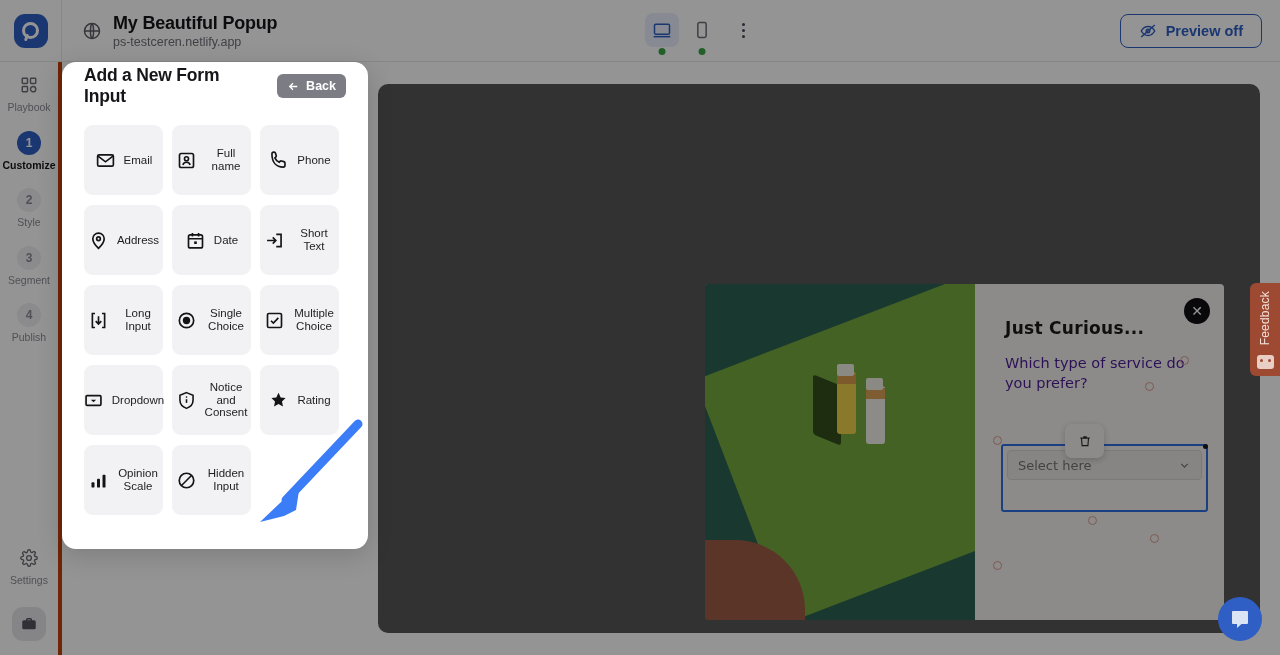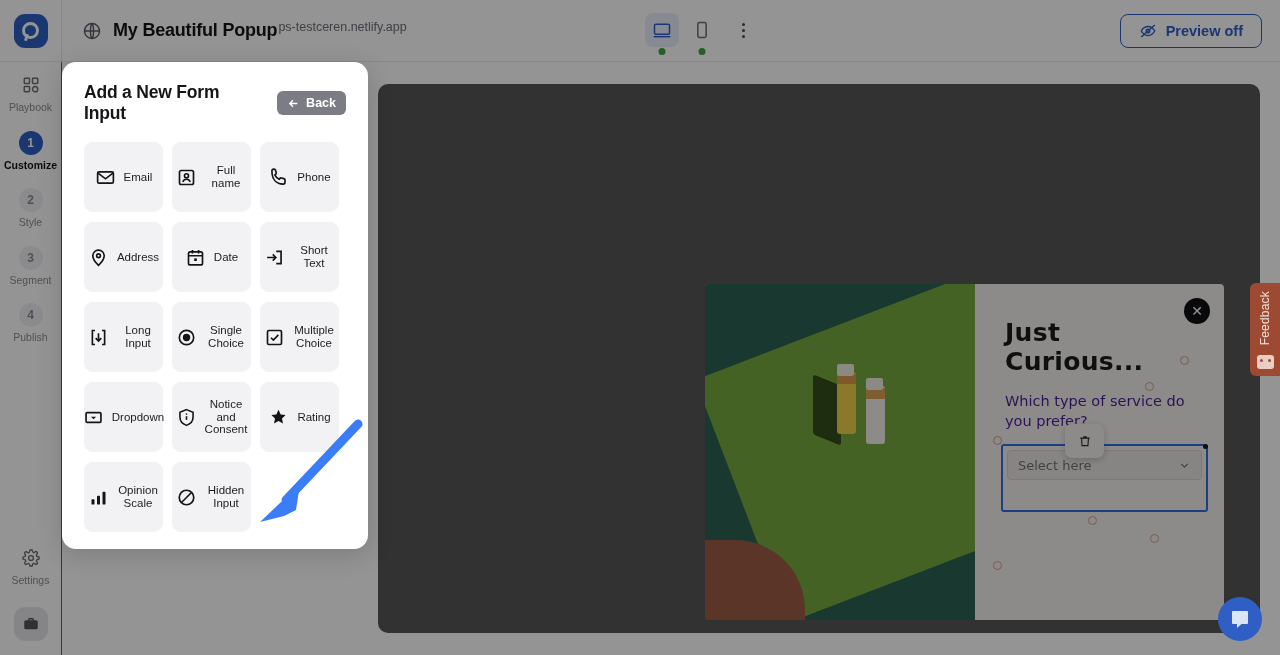--- a/index.html
+++ b/index.html
@@ -35,21 +35,21 @@
   .logo .ring {
     width: 17px; height: 17px; border-radius: 50%;
     border: 3px solid #ffffff; position: relative;
   }
   .logo .ring::after {
     content: ""; position: absolute; width: 3px; height: 7px; background: #ffffff;
     left: 0px; bottom: -5px; transform: rotate(18deg); border-radius: 1px;
   }
   .site-block { display: flex; align-items: center; gap: 11px; margin-left: 20px; }
   .globe-icon { color: #5c5c66; display: flex; }
-  .site-texts { display: flex; gap: 1px; }
+  .site-texts { display: flex; flex-direction: column; gap: 1px; }
   .site-title { font-size: 18px; font-weight: 700; color: #16161a; letter-spacing: -0.2px; }
   .site-url { font-size: 12.5px; color: #6f6f79; }
 
   .device-toggle {
     position: absolute; left: 645px; top: 13px;
     display: flex; align-items: flex-start; gap: 6px;
   }
   .device-btn {
     width: 34px; height: 34px; border-radius: 8px;
     display: flex; align-items: center; justify-content: center;
@@ -71,21 +71,21 @@
     height: 34px; padding: 0 18px;
     border: 1.5px solid #2f5fc4; border-radius: 8px;
     display: flex; align-items: center; gap: 9px;
     color: #2f5fc4; font-size: 14.5px; font-weight: 700;
     background: #ffffff;
   }
 
   
   .rail {
     position: absolute; top: 62px; left: 0; width: 62px; height: 593px;
-    background: #ffffff; border-right: 1px solid #c2410c; z-index: 5;
+    background: #ffffff; border-right: 4px solid #c2410c; z-index: 5;
     display: flex; flex-direction: column; align-items: center;
   }
   .rail-item {
     width: 62px; padding: 11px 0 6px; display: flex; flex-direction: column;
     align-items: center; gap: 5px;
   }
   .rail-badge {
     width: 24px; height: 24px; border-radius: 50%;
     display: flex; align-items: center; justify-content: center;
     font-size: 12px; font-weight: 700; color: #8b8b95; background: #f0f0f3;
@@ -127,21 +127,21 @@
   .bottle-b { left: 161px; top: 102px; width: 19px; height: 58px; background: #f3f0e8; }
   .bottle-b-cap { position: absolute; left: 161px; top: 94px; width: 17px; height: 12px; background: #f0ece3; border-radius: 2px; }
   .bottle-b-neck { position: absolute; left: 161px; top: 104px; width: 19px; height: 11px; background: #d7a055; }
   .bottle-shadow {
     position: absolute; left: 108px; top: 96px; width: 28px; height: 60px;
     background: rgba(0,0,0,0.55); transform: skewY(22deg); border-radius: 3px;
   }
   .popup-body { flex: 1; padding: 34px 26px 20px 30px; position: relative; }
   .popup-h1 {
     font-family: "DejaVu Sans", sans-serif;
-    font-size: 25px; font-weight: 700; color: #1b1b1b; letter-spacing: 0.3px;
+    font-size: 17px; font-weight: 700; color: #1b1b1b; letter-spacing: 0.3px;
   }
   .popup-q {
     font-family: "DejaVu Sans", sans-serif;
     margin-top: 16px; font-size: 14.5px; color: #4c1d95; line-height: 1.35; max-width: 205px;
   }
   .selection-box {
     position: absolute; left: 26px; top: 160px; width: 207px; height: 68px;
     border: 2px solid #2f6fe0; border-radius: 3px; padding: 4px;
   }
   .sel-dot {
@@ -201,21 +201,21 @@
     position: absolute; right: 18px; bottom: 14px; width: 44px; height: 44px;
     border-radius: 50%; background: #2f5fc4; z-index: 60;
     display: flex; align-items: center; justify-content: center;
   }
 
   
   .modal {
     position: absolute; left: 62px; top: 62px; width: 306px; height: 487px;
     background: #ffffff; border-radius: 14px; z-index: 70;
     box-shadow: 0 6px 26px rgba(0,0,0,.16);
-    padding: 20px 22px 18px;
+    padding: 3px 22px 18px;
   }
   .modal-head { display: flex; align-items: center; gap: 12px; margin-bottom: 18px; }
   .modal-title { font-size: 17.5px; font-weight: 700; color: #16161a; letter-spacing: -0.2px; }
   .back-btn {
     height: 24px; padding: 0 10px; border-radius: 6px; background: #7c7c85;
     display: flex; align-items: center; gap: 6px;
     color: #ffffff; font-size: 12.5px; font-weight: 700;
   }
   .grid {
     display: grid; grid-template-columns: repeat(3, 79px);

